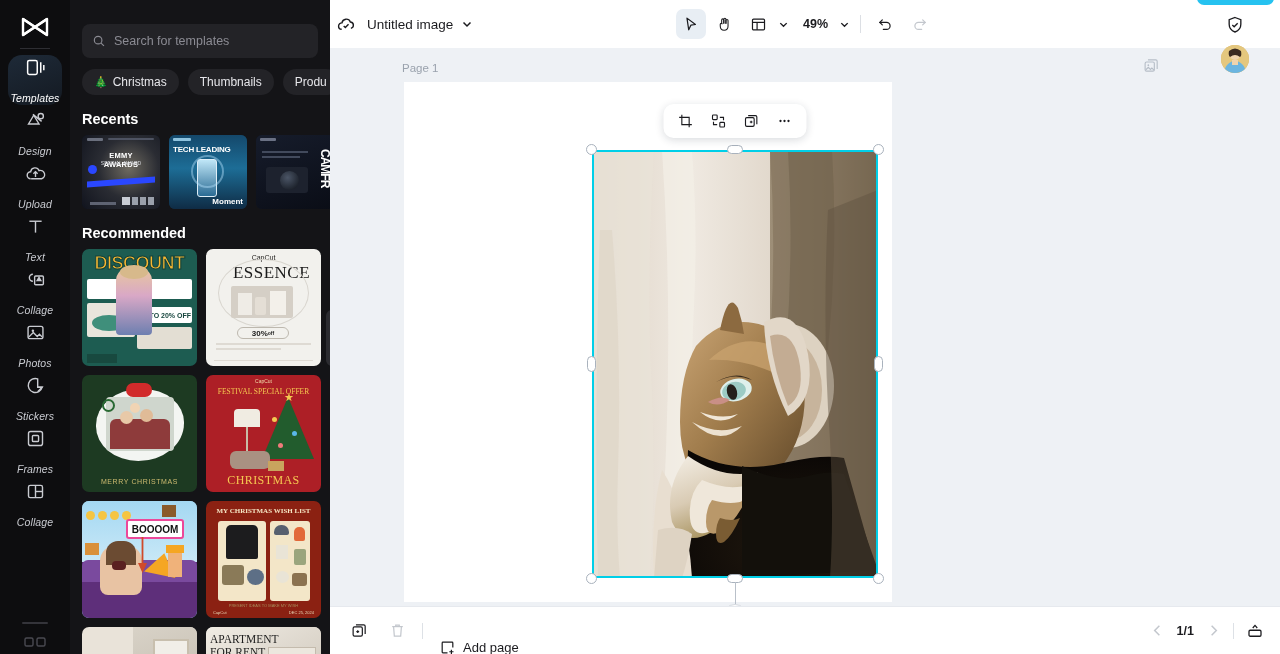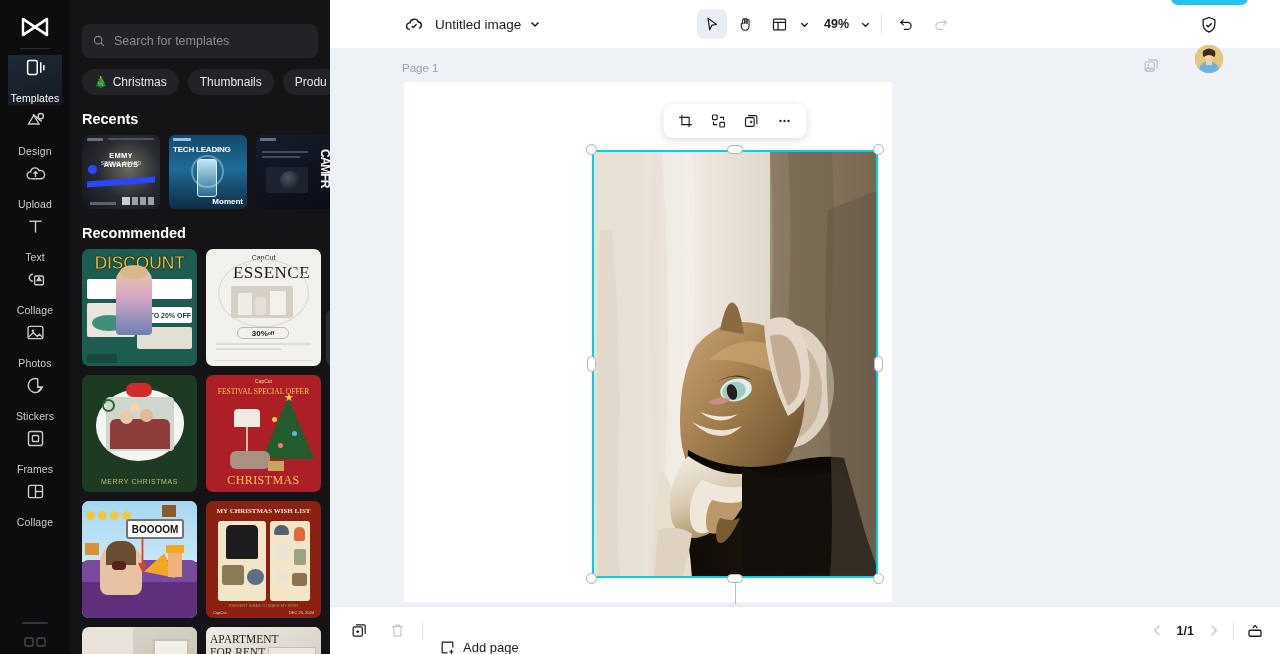--- a/index.html
+++ b/index.html
@@ -13,23 +13,23 @@
 
   
   .rail {
     width: 70px; height: 654px; background: #0d0d0f;
     display: flex; flex-direction: column; align-items: center;
     flex: 0 0 70px; position: relative;
   }
   .rail-logo { margin-top: 8px; height: 38px; display: flex; align-items: center; justify-content: center; width: 100%; }
   .rail-sep { width: 30px; height: 1px; background: #2e2e33; margin: 2px 0 6px; }
   .rail-item {
-    width: 54px; height: 50px; border-radius: 0;
+    width: 54px; height: 50px; border-radius: 14px;
     display: flex; flex-direction: column; align-items: center; justify-content: center;
-    gap: 15px; margin-bottom: 3px; cursor: pointer;
+    gap: 15px; margin-bottom: 3px; cursor: pointer; font-style: italic;
   }
   .rail-item.active { background: linear-gradient(160deg,#1e2a38 0%,#141a22 100%); }
   .rail-item .ic { width: 22px; height: 22px; display: flex; align-items: center; justify-content: center; }
   .rail-item .lb { font-size: 10.5px; color: #c9cbd1; letter-spacing: .1px; line-height: 1; }
   .rail-item.active .lb { color: #ffffff; }
   .rail-bottom { position: absolute; bottom: 6px; left: 0; width: 100%; display: flex; flex-direction: column; align-items: center; }
   .rail-bottom .divline { width: 26px; height: 2px; background: #34343a; border-radius: 2px; margin-bottom: 12px; }
 
   
   .panel {
@@ -56,21 +56,21 @@
   .collapse-handle {
     position: absolute; right: -10px; top: 310px; width: 14px; height: 56px;
     background: #2b2b30; border-radius: 6px; z-index: 6;
     display: flex; align-items: center; justify-content: center;
   }
 
   
   .main { flex: 1; height: 654px; position: relative; background: #ffffff; display: flex; flex-direction: column; }
   .topbar {
     height: 48px; background: #fff; display: flex; align-items: center;
-    padding: 0 32px; position: relative; flex: 0 0 48px; z-index: 5; margin-left: 42px;
+    padding: 0 6px; position: relative; flex: 0 0 48px; z-index: 5;
   }
   .doc-title { font-size: 13.5px; color: #1b1b1f; margin-left: 10px; }
   .tb-center { position: absolute; left: 0; right: 0; display: flex; justify-content: center; align-items: center; gap: 4px; pointer-events: none; }
   .tb-center > * { pointer-events: auto; }
   .tb-btn { width: 30px; height: 30px; border-radius: 7px; display: flex; align-items: center; justify-content: center; cursor: pointer; }
   .tb-btn.sel { background: #e8eef4; }
   .zoom-val { font-size: 12.5px; color: #1b1b1f; font-weight: bold; min-width: 30px; text-align: center; }
   .tb-divider { width: 1px; height: 18px; background: #dcdfe4; margin: 0 6px; }
   .tb-right { margin-left: auto; display: flex; align-items: center; gap: 10px; flex-direction: column; }
   .export-btn {
@@ -365,21 +365,21 @@
         <div style="position:absolute;left:0;right:0;bottom:0;height:56px;background:#5e2f7a"></div>
         <div style="position:absolute;left:0;bottom:36px;width:115px;height:22px;background:#7a4a9e;border-radius:6px 6px 0 0"></div>
         <div style="position:absolute;left:4px;top:10px;display:flex;gap:3px">
           <div style="width:9px;height:9px;border-radius:50%;background:#f5c542"></div>
             <div style="width:9px;height:9px;border-radius:50%;background:#f5c542"></div>
             <div style="width:9px;height:9px;border-radius:50%;background:#f5c542"></div>
             <div style="width:9px;height:9px;border-radius:50%;background:#f5c542"></div>
         </div>
         <div style="position:absolute;left:80px;top:4px;width:14px;height:12px;background:#8a5a2b"></div>
         <div style="position:absolute;left:3px;top:42px;width:14px;height:12px;background:#d9903a"></div>
-        <div style="position:absolute;left:44px;top:18px;width:58px;height:20px;background:#fff;border:2px solid #737373;border-radius:3px;display:flex;align-items:center;justify-content:center;font-size:10px;font-weight:bold;color:#111">BOOOOM</div>
+        <div style="position:absolute;left:44px;top:18px;width:58px;height:20px;background:#fff;border:2px solid #ec4899;border-radius:3px;display:flex;align-items:center;justify-content:center;font-size:10px;font-weight:bold;color:#111">BOOOOM</div>
         <div style="position:absolute;left:18px;top:44px;width:42px;height:50px;background:#e8c3a3;border-radius:16px 16px 8px 8px"></div>
         <div style="position:absolute;left:24px;top:40px;width:30px;height:24px;background:#6b4b32;border-radius:12px 12px 0 0"></div>
         <div style="position:absolute;left:30px;top:60px;width:14px;height:9px;background:#5a2020;border-radius:4px"></div>
         <div style="position:absolute;left:64px;top:52px;width:0;height:0;border-left:16px solid transparent;border-right:16px solid transparent;border-bottom:22px solid #f5a623;transform:rotate(12deg)"></div>
         <div style="position:absolute;left:86px;top:50px;width:14px;height:26px;background:#f0b27a"></div>
         <div style="position:absolute;left:84px;top:44px;width:18px;height:8px;background:#f5a623"></div>
         <div style="position:absolute;left:56px;top:36px;width:9px;height:36px;background:#d04a2a;clip-path:polygon(40% 0,60% 0,60% 72%,100% 72%,50% 100%,0 72%,40% 72%)"></div>
       </div>
 
       <div class="gcard" style="background:#8b2112">

